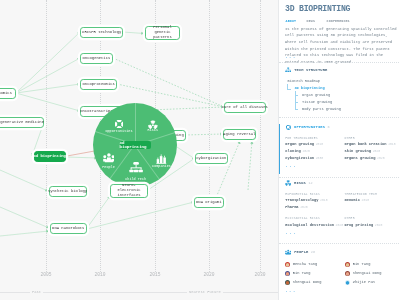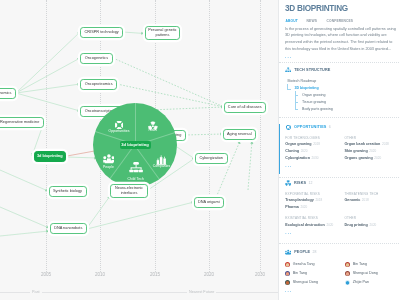--- a/index.html
+++ b/index.html
@@ -1,17 +1,17 @@
 <!DOCTYPE html>
 <html><head>
 <meta charset="utf-8">
 <style>
 html,body{margin:0;padding:0;}
 body{width:400px;height:300px;overflow:hidden;font-family:"Liberation Sans",sans-serif;background:#fff;-webkit-font-smoothing:antialiased;}
-#app{position:relative;width:400px;height:300px;}
+#app{position:relative;width:400px;height:300px;font-family:Liberation Mono, monospace;}
 
 
 #graph{position:absolute;left:0;top:0;width:278px;height:300px;background:#f7f7f7;overflow:hidden;}
 #graph svg.edges{position:absolute;left:0;top:0;width:278px;height:300px;}
 .node{position:absolute;box-sizing:border-box;background:#fff;border:0.85px solid #58c680;border-radius:3.2px;
   box-shadow:0 0 0 2.2px #fff;
   display:flex;align-items:center;justify-content:center;text-align:center;
   font-size:3.85px;color:#3a3a3a;line-height:1.3;padding:0 2px;white-space:nowrap;}
 .node.active{background:#15a94d;border-color:#15a94d;color:#fff;font-weight:bold;}
 .node span{display:block;}

